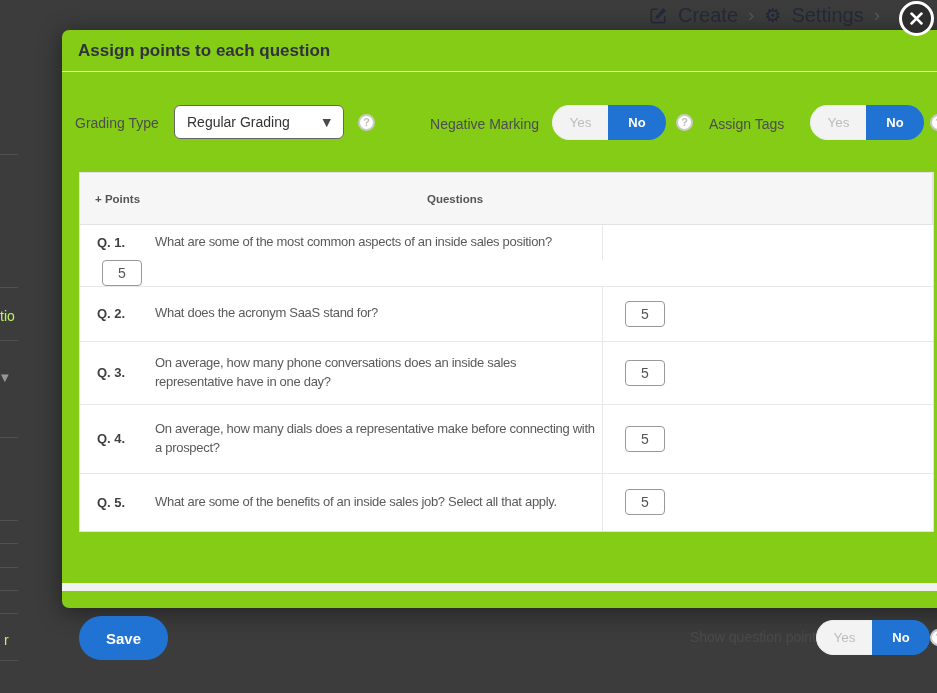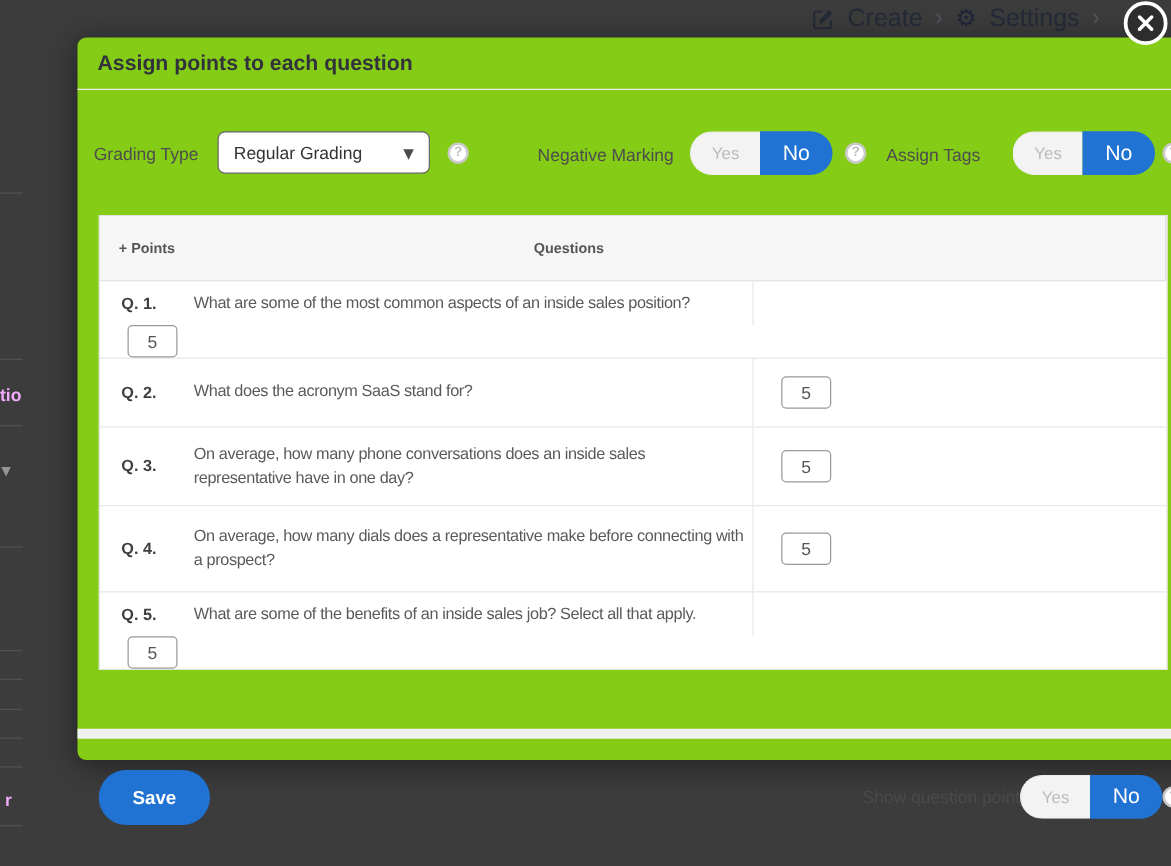--- a/index.html
+++ b/index.html
@@ -15,21 +15,21 @@
   .breadcrumb {
     position:absolute; left:649px; top:0; height:30px;
     display:flex; align-items:center; gap:10px;
     color:#242a38; font-size:20px; font-weight:500;
   }
   .bc-icon { display:inline-flex; align-items:center; }
   .bc-gear { font-family:"DejaVu Sans", sans-serif; font-size:19px; color:#20263a; }
   .bc-sep { color:#53565e; font-size:19px; font-weight:400; }
 
   .ovl-line { position:absolute; left:0; width:18px; height:1px; background:#505050; }
-  .frag-text { position:absolute; color:#f0abfc; font-size:14px;font-weight:bold; }
+  .frag-text { position:absolute; color:#bef264; font-size:14px; }
   .frag-caret { position:absolute; color:#969696; font-size:10px; font-family:"DejaVu Sans", sans-serif; }
 
   
   .modal {
     position:absolute; left:18px; top:30px; width:899px; height:578px;
     background:#84cc16; border-radius:7px;
     box-shadow:0 4px 24px rgba(0,0,0,.45);
     margin-left:44px;
   }
   .modal-header {
@@ -64,24 +64,24 @@
   }
   .toggle { position:absolute; display:flex; height:35px; }
   .tg-yes {
     width:56px; background:#f3f3f3; color:#bcbcbc;
     border:1px solid #ededed; border-right:none;
     border-radius:18px 0 0 18px;
     display:flex; align-items:center; justify-content:center;
     font-size:13.5px; cursor:pointer;
   }
   .tg-no {
-    width:58px; background:#2173d3; color:#fff; font-weight:normal;
+    width:58px; background:#2173d3; color:#fff; font-weight:bold;
     border-radius:0 18px 18px 0;
     display:flex; align-items:center; justify-content:center;
-    font-size:17px; cursor:pointer;
+    font-size:13px; cursor:pointer;
   }
 
   
   .qtable {
     position:absolute; left:17px; top:142px; width:855px;
     border:1px solid #e3e3e3; background:#fff;
   }
   .thead { display:flex; height:52px; background:#f6f6f6; border-bottom:1px solid #e3e3e3; }
   .th { font-size:11.5px; font-weight:bold; color:#555; display:flex; align-items:center; }
   .th.qcol { width:523px; padding-left:17px; border-right:1px solid #e3e3e3; }
@@ -89,21 +89,21 @@
   .trow { display:flex; border-bottom:1px solid #e8e8e8; }
   .trow:last-child { border-bottom:none; }
   .td.qcol {
     width:523px; border-right:1px solid #e8e8e8;
     display:flex; align-items:center; padding:8px 6px 8px 0;
   }
   .td.pcol { flex:1; display:flex; align-items:center; padding-left:22px; }
   .qnum { width:58px; margin-left:17px; flex-shrink:0; font-size:13px; font-weight:bold; color:#3f3f3f; }
   .qtext { font-size:13px; letter-spacing:-0.3px; color:#5a5a5a; line-height:1.45; max-width:442px; }
   .r1 { min-height:57px;flex-direction:column; } .r2 { min-height:55px; } .r3 { min-height:63px; }
-  .r4 { min-height:69px; } .r5 { min-height:57px;flex-direction:column; }
+  .r4 { min-height:69px; } .r5 { min-height:57px; }
   .pts {
     width:40px; height:26px; border:1px solid #999; border-radius:4px;
     text-align:center; font-size:14px; color:#555;
     font-family:"Liberation Sans", sans-serif; background:#fff;
   }
 
   .scroll-track {
     position:absolute; right:1px; top:90px; width:13px; height:462px;
     background:#f6f6f6; border-radius:2px;
   }

